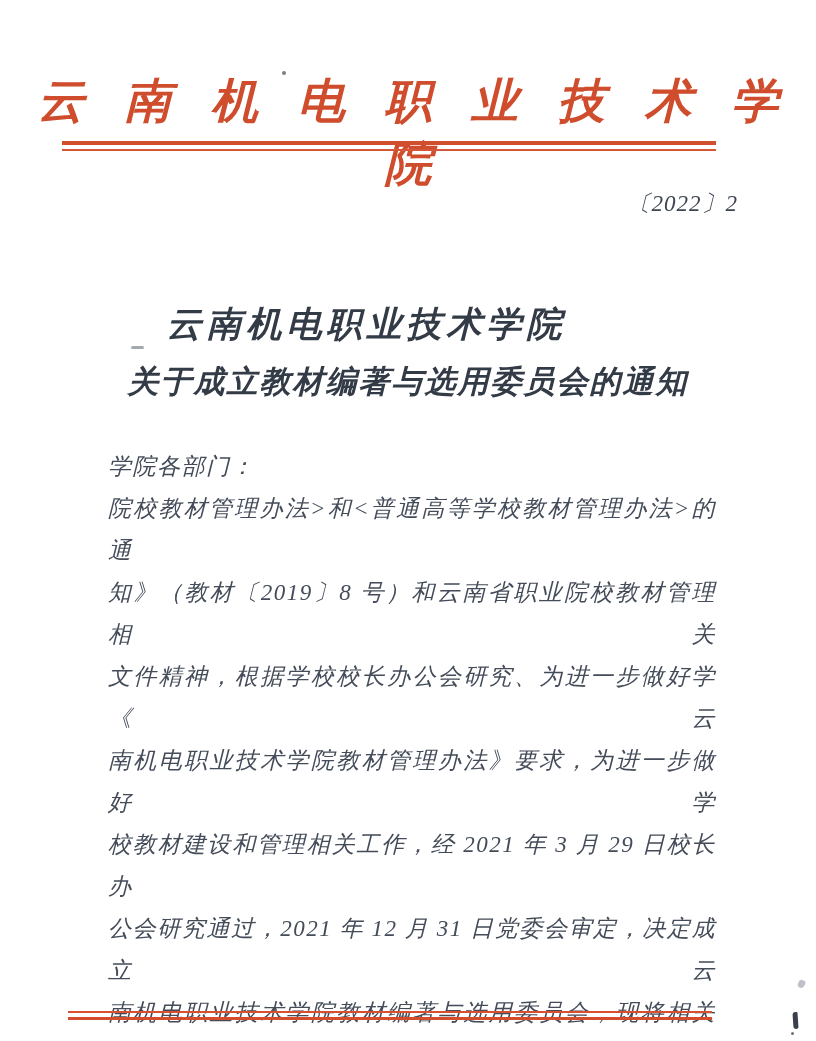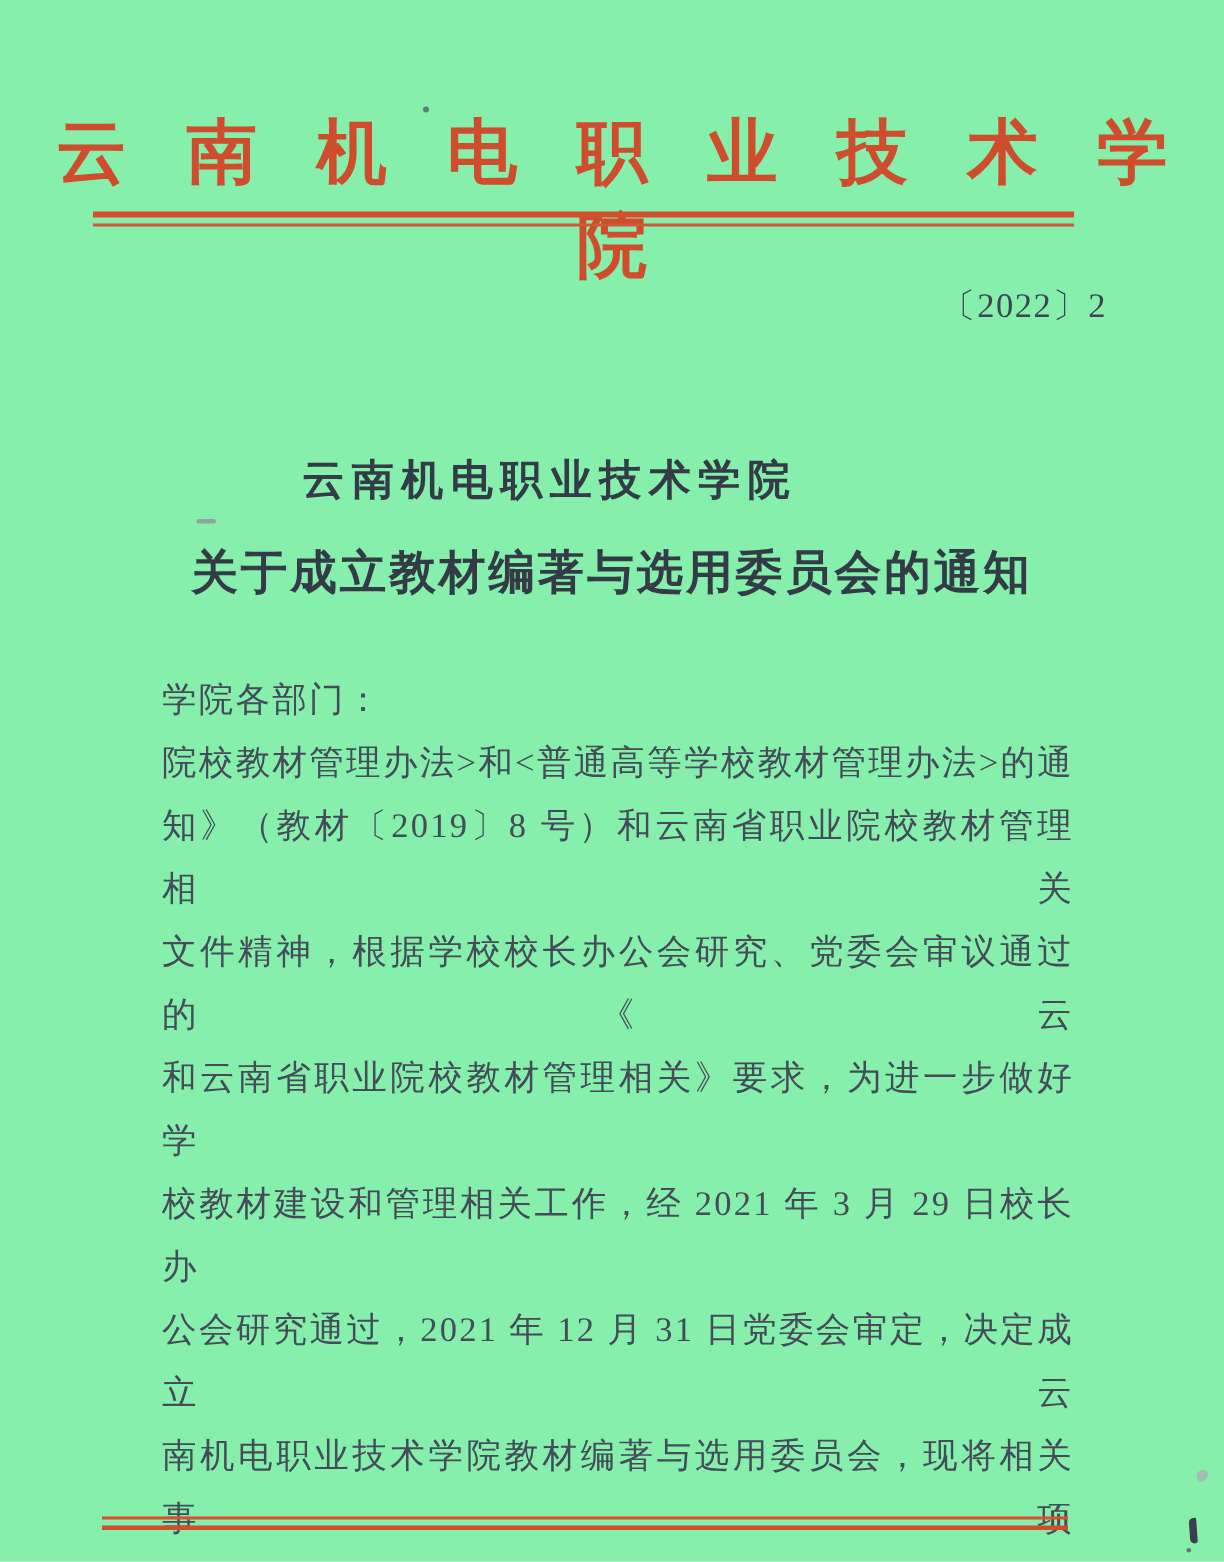--- a/index.html
+++ b/index.html
@@ -1,22 +1,23 @@
 <!DOCTYPE html>
 <html lang="zh"><head>
 <meta charset="utf-8">
 <style>
   html,body{margin:0;padding:0;background:#e8e8e8;}
   .page{
     position:relative;
     width:816px;height:1041px;
     margin:0 auto;
-    background:#86efac;
+    background:#ffffff;
     overflow:hidden;
     font-family:"Liberation Serif","DejaVu Serif",serif;
+    font-style:italic;
   }
   
   .letterhead-name{
     position:absolute;top:70px;left:0;width:816px;
     text-align:center;
     font-family:"Liberation Serif","DejaVu Serif",serif;
     font-weight:bold;
     font-size:47px;
     letter-spacing:14px;
     padding-left:14px;
@@ -36,21 +37,21 @@
     font-size:23px;letter-spacing:1px;
     color:#3e4552;
     margin-top:32px;
   }
   
   .title-line1{
     position:absolute;top:301px;left:0;width:728px;
     text-align:center;
     font-family:"Liberation Sans","DejaVu Sans",sans-serif;
     font-weight:bold;
-    font-size:28px;letter-spacing:5px;padding-left:5px;
+    font-size:35px;letter-spacing:5px;padding-left:5px;
     box-sizing:border-box;
     color:#333b47;
   }
   .title-line2{
     position:absolute;top:361px;left:0;width:816px;
     text-align:center;
     font-family:"Liberation Sans","DejaVu Sans",sans-serif;
     font-weight:bold;
     font-size:31px;letter-spacing:2px;
     color:#333b47;
@@ -113,22 +114,22 @@
   <div class="rule-top-thin"></div>
   <div class="doc-number">〔2022〕2</div>
 
   <div class="title-line1">云南机电职业技术学院</div>
   <div class="title-line2">关于成立教材编著与选用委员会的通知</div>
 
   <div class="body-block">
     <div class="line">学院各部门：</div>
     <div class="line just">院校教材管理办法&gt;和&lt;普通高等学校教材管理办法&gt;的通</div>
     <div class="line just">知》（教材〔2019〕8 号）和云南省职业院校教材管理相关</div>
-    <div class="line just">文件精神，根据学校校长办公会研究、党委会审议通过的《云</div>
-    <div class="line just">和云南省职业院校教材管理相关》要求，为进一步做好学</div>
+    <div class="line just">文件精神，根据学校校长办公会研究、为进一步做好学《云</div>
+    <div class="line just">南机电职业技术学院教材管理办法》要求，为进一步做好学</div>
     <div class="line just">校教材建设和管理相关工作，经 2021 年 3 月 29 日校长办</div>
     <div class="line just">公会研究通过，2021 年 12 月 31 日党委会审定，决定成立云</div>
     <div class="line just">南机电职业技术学院教材编著与选用委员会，现将相关事项</div>
 
   </div>
 
   <div class="rule-bottom-1"></div>
   <div class="rule-bottom-2"></div>
 
   <div class="speck-top"></div>

